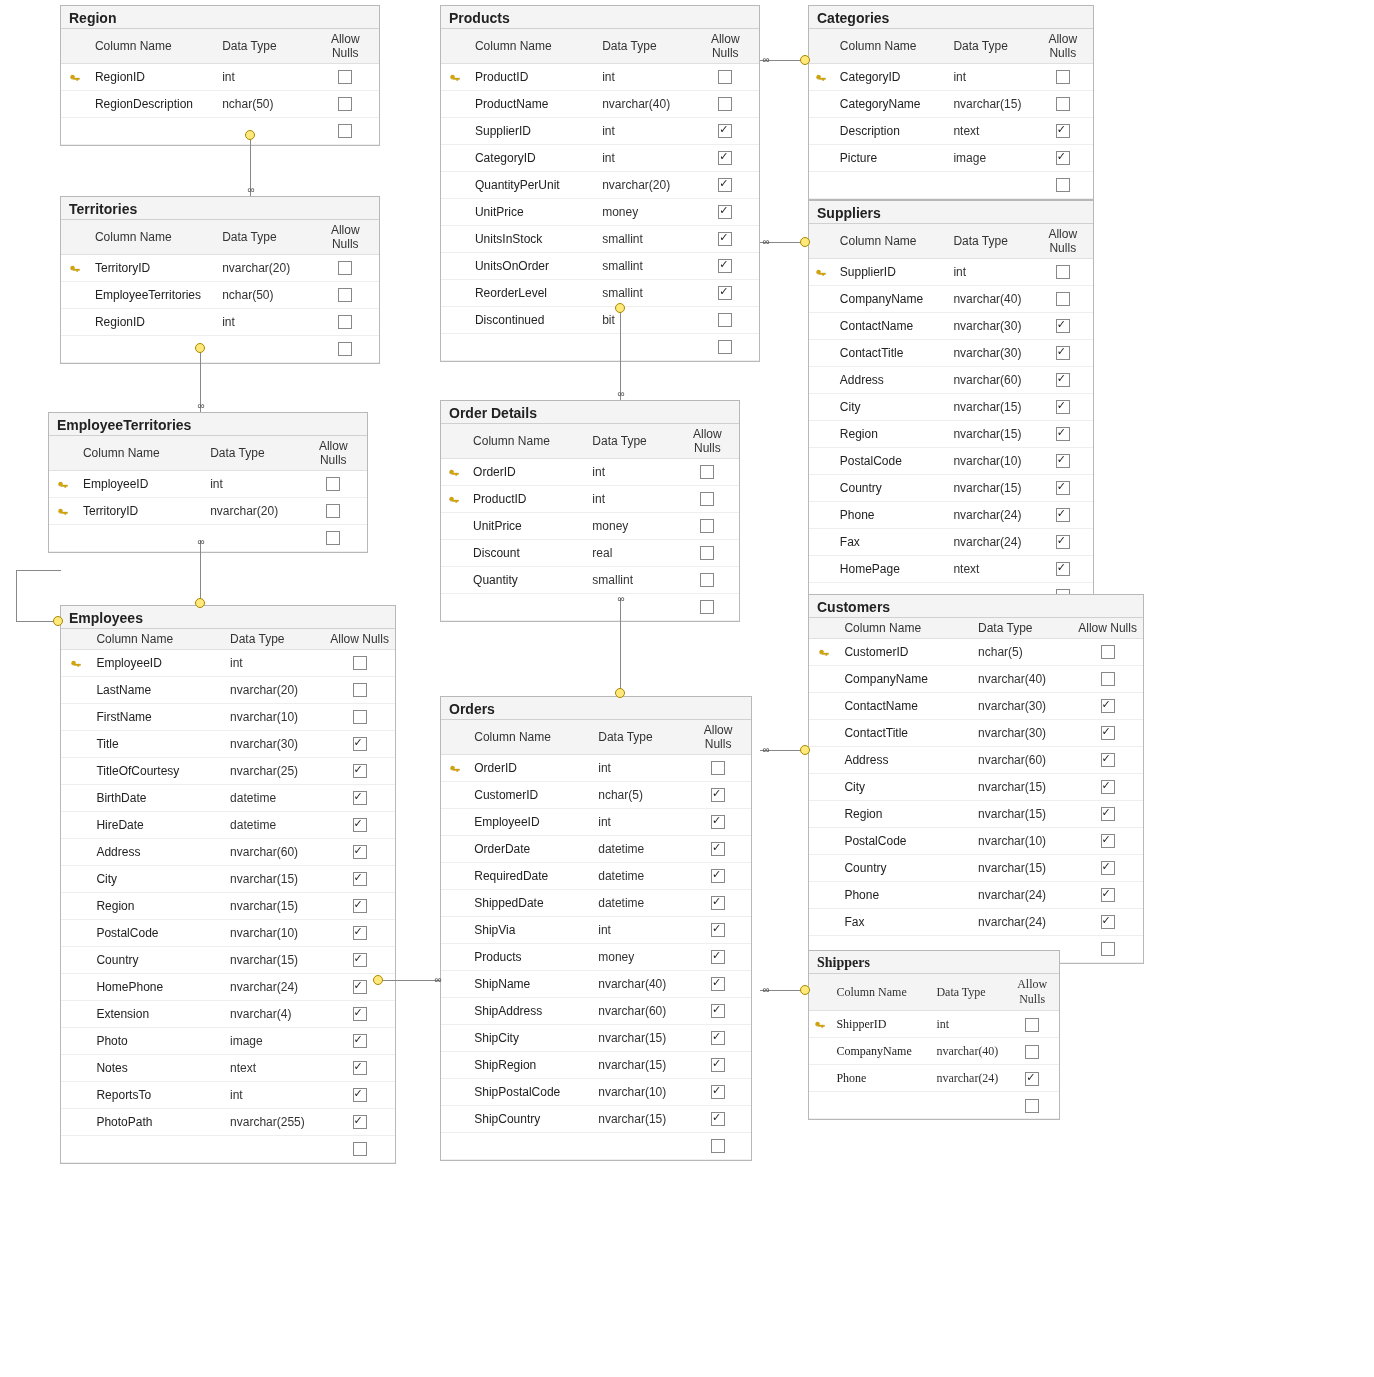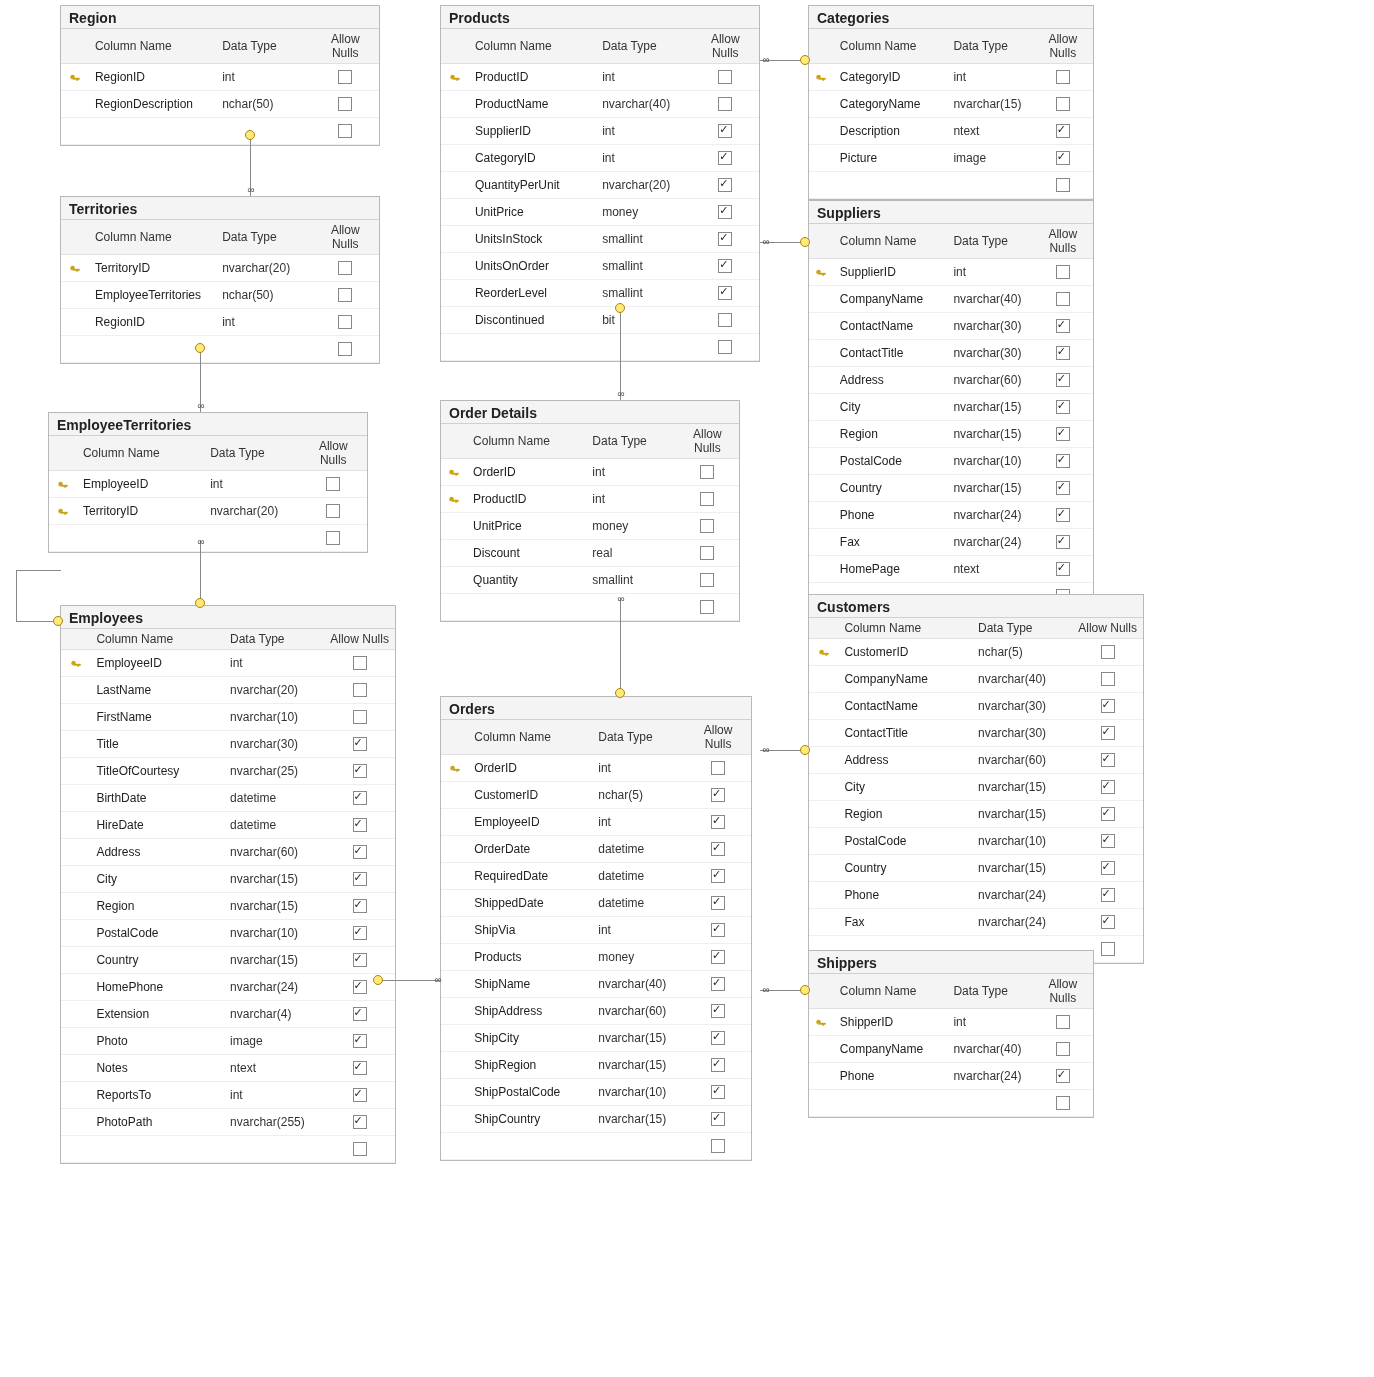--- a/index.html
+++ b/index.html
@@ -800,21 +800,21 @@
         </tr>
         <tr>
           <td class="col-key"></td>
           <td class="col-name"></td>
           <td class="col-type"></td>
           <td class="col-null"><span class="chk"></span></td>
         </tr>
       </tbody>
     </table>
   </div>
-<div id="entity-shippers" class="entity" style="left: 808px; top: 950px; width: 286px;">
+<div id="entity-shippers" class="entity" style="left: 808px; top: 950px; width: 252px; font-family: Liberation Serif, serif;">
     <div class="entity-title">Shippers</div>
     <table>
       <thead>
         <tr>
           <th class="col-key-head"></th>
           <th class="col-name">Column Name</th>
           <th class="col-type">Data Type</th>
           <th class="col-null" style="text-align: center;">Allow Nulls</th>
         </tr>
       </thead>

